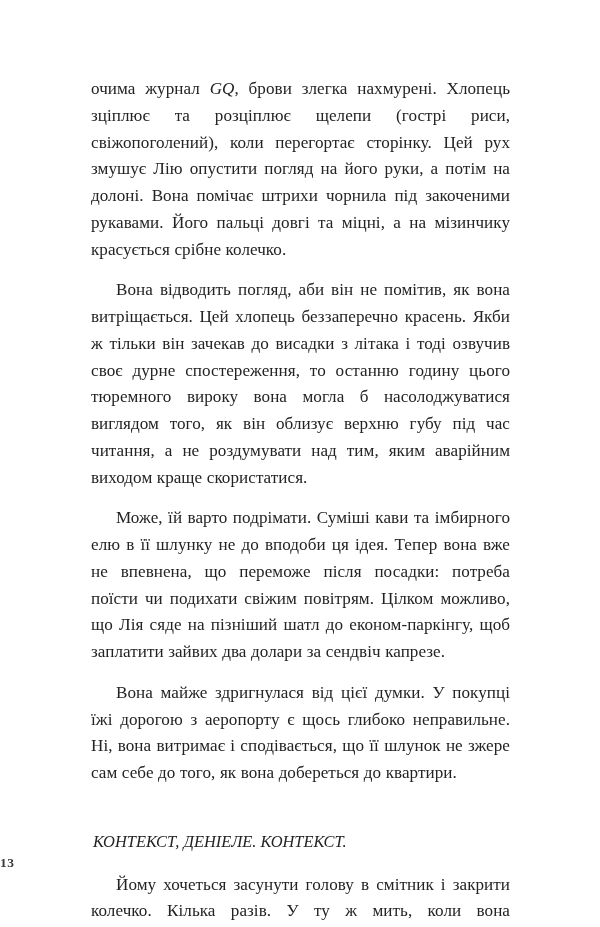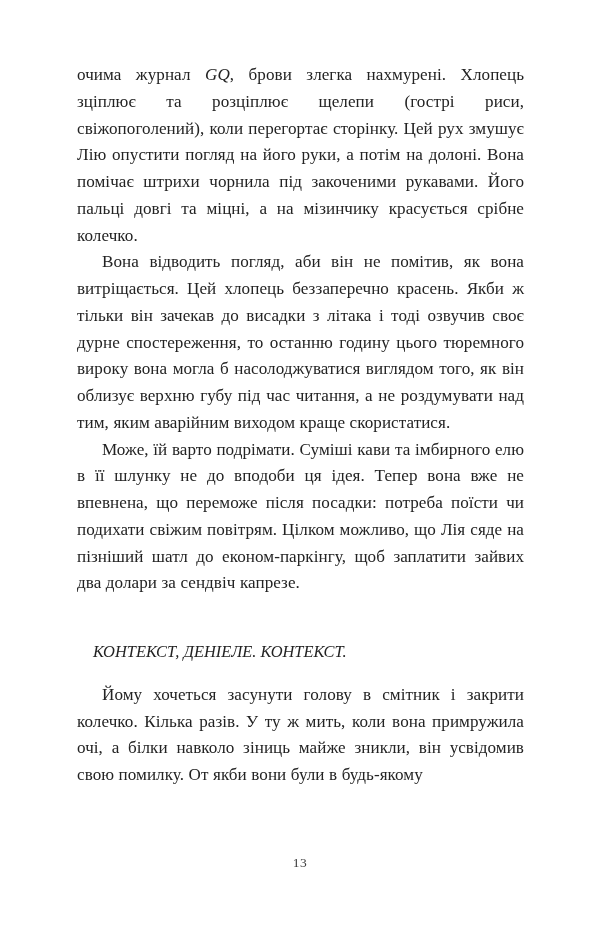--- a/index.html
+++ b/index.html
@@ -24,21 +24,21 @@
   }
 
   .text-block {
     position: absolute;
     left: 77px;
     top: 62px;
     width: 447px;
   }
 
   .para {
-    margin: 0;
+    margin: 14px;
     font-size: 17.1px;
     line-height: 26.75px;
     text-align: justify;
     text-justify: inter-word;
     letter-spacing: 0.05px;
     word-spacing: 0.2px;
     color: #232323;
     -webkit-font-smoothing: antialiased;
   }
 
@@ -61,43 +61,45 @@
     text-indent: 0;
     color: #232323;
     padding-top: 26px;
   }
 
   .folio {
     position: absolute;
     left: 0;
     top: 855px;
     width: 600px;
-    text-align: center;
+    text-align: left;
     font-size: 13.5px;
     color: #3a3a3a;
     letter-spacing: 0.4px;
+    font-weight: bold;
   }
 
   .italic-title {
     font-style: italic;
   }
 </style>
 </head>
 <body>
 
 <div class="page">
 
   <div class="text-block">
 
     <p class="para first"><span>очима журнал <span class="italic-title">GQ</span>, брови злегка нахмурені. Хлопець зціплює та розціплює щелепи (гострі риси, свіжопоголений), коли перегортає сторінку. Цей рух змушує Лію опустити погляд на його руки, а потім на долоні. Вона помічає штрихи чорнила під закоченими рукавами. Його пальці довгі та міцні, а на мізинчику красується срібне колечко.</span></p>
 
     <p class="para indent"><span>Вона відводить погляд, аби він не помітив, як вона витріщається. Цей хлопець беззаперечно красень. Якби ж тільки він зачекав до висадки з літака і тоді озвучив своє дурне спостереження, то останню годину цього тюремного вироку вона могла б насолоджуватися виглядом того, як він облизує верхню губу під час читання, а не роздумувати над тим, яким аварійним виходом краще скористатися.</span></p>
 
     <p class="para indent"><span>Може, їй варто подрімати. Суміші кави та імбирного елю в її шлунку не до вподоби ця ідея. Тепер вона вже не впевнена, що переможе після посадки: потреба поїсти чи подихати свіжим повітрям. Цілком можливо, що Лія сяде на пізніший шатл до економ-паркінгу, щоб заплатити зайвих два долари за сендвіч капрезе.</span></p>
 
+    <p class="para indent"><span>Вона майже здригнулася від цієї думки. У покупці їжі дорогою з аеропорту є щось глибоко неправильне. Ні, вона витримає і сподівається, що її шлунок не зжере сам себе до того, як вона добереться до квартири.</span></p>
 
     <p class="section-head">КОНТЕКСТ, ДЕНІЕЛЕ. КОНТЕКСТ.</p>
 
     <p class="para indent"><span>Йому хочеться засунути голову в смітник і закрити колечко. Кілька разів. У ту ж мить, коли вона примружила очі, а білки навколо зіниць майже зникли, він усвідомив свою помилку. От якби вони були в будь-якому</span></p>
 
   </div>
 
   <div class="folio">13</div>
 
 </div>

